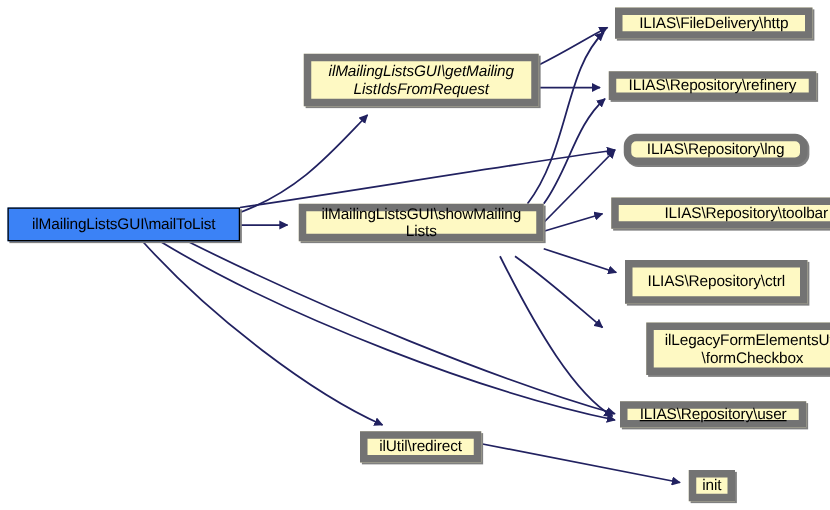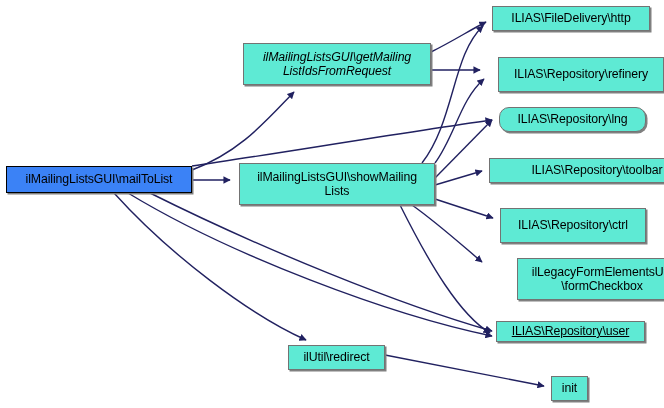--- a/index.html
+++ b/index.html
@@ -1,21 +1,21 @@
 <!DOCTYPE html>
 <html><head>
 <meta charset="utf-8">
 <style>
   html,body{margin:0;padding:0;background:#ffffff;}
   body{width:664px;height:408px;overflow:hidden;
        font-family:"Liberation Sans",sans-serif;}
   #graph{position:relative;width:664px;height:408px;background:#fff;}
   #edges{position:absolute;left:0;top:0;width:664px;height:408px;}
   .node{position:absolute;box-sizing:border-box;
-        border:1px solid #737373;background:#5eead4;
+        border:6px solid #737373;background:#fef9c3;
         display:flex;align-items:center;justify-content:center;
         text-align:center;color:#000000;font-size:12.3px;
         line-height:14.5px;letter-spacing:-0.1px;
         box-shadow:1.5px 1.5px 0 0 #808080;}
   .node.root{background:#3b82f6;border:1px solid #000000;}
   .node span{display:block;padding:0 4px;white-space:pre-line;}
 </style>
 </head>
 <body>
 
@@ -46,28 +46,28 @@
       </g>
   </svg>
   <div id="nodes">
       <div class="node root" style="left: 6px; top: 166px; width: 186px; height: 27px;">
         <span>ilMailingListsGUI\mailToList</span>
       </div>
       <div class="node" style="left: 243px; top: 43px; width: 188px; height: 42px; font-style: italic;">
         <span>ilMailingListsGUI\getMailing
 ListIdsFromRequest</span>
       </div>
-      <div class="node" style="left: 239px; top: 163px; width: 196px; height: 42px;">
+      <div class="node" style="left: 239px; top: 163px; width: 196px; height: 30px;">
         <span>ilMailingListsGUI\showMailing
 Lists</span>
       </div>
       <div class="node" style="left: 492px; top: 6px; width: 158px; height: 25px;">
         <span>ILIAS\FileDelivery\http</span>
       </div>
-      <div class="node" style="left: 498px; top: 57px; width: 166px; height: 35px;">
+      <div class="node" style="left: 487px; top: 57px; width: 166px; height: 23px;">
         <span>ILIAS\Repository\refinery</span>
       </div>
       <div class="node" style="left: 499px; top: 107px; width: 147px; height: 25px; border-radius: 10px;">
         <span>ILIAS\Repository\lng</span>
       </div>
       <div class="node" style="left: 489px; top: 158px; width: 188px; height: 25px; padding-left: 28px;">
         <span>ILIAS\Repository\toolbar</span>
       </div>
       <div class="node" style="left: 500px; top: 208px; width: 146px; height: 35px;">
         <span>ILIAS\Repository\ctrl</span>

